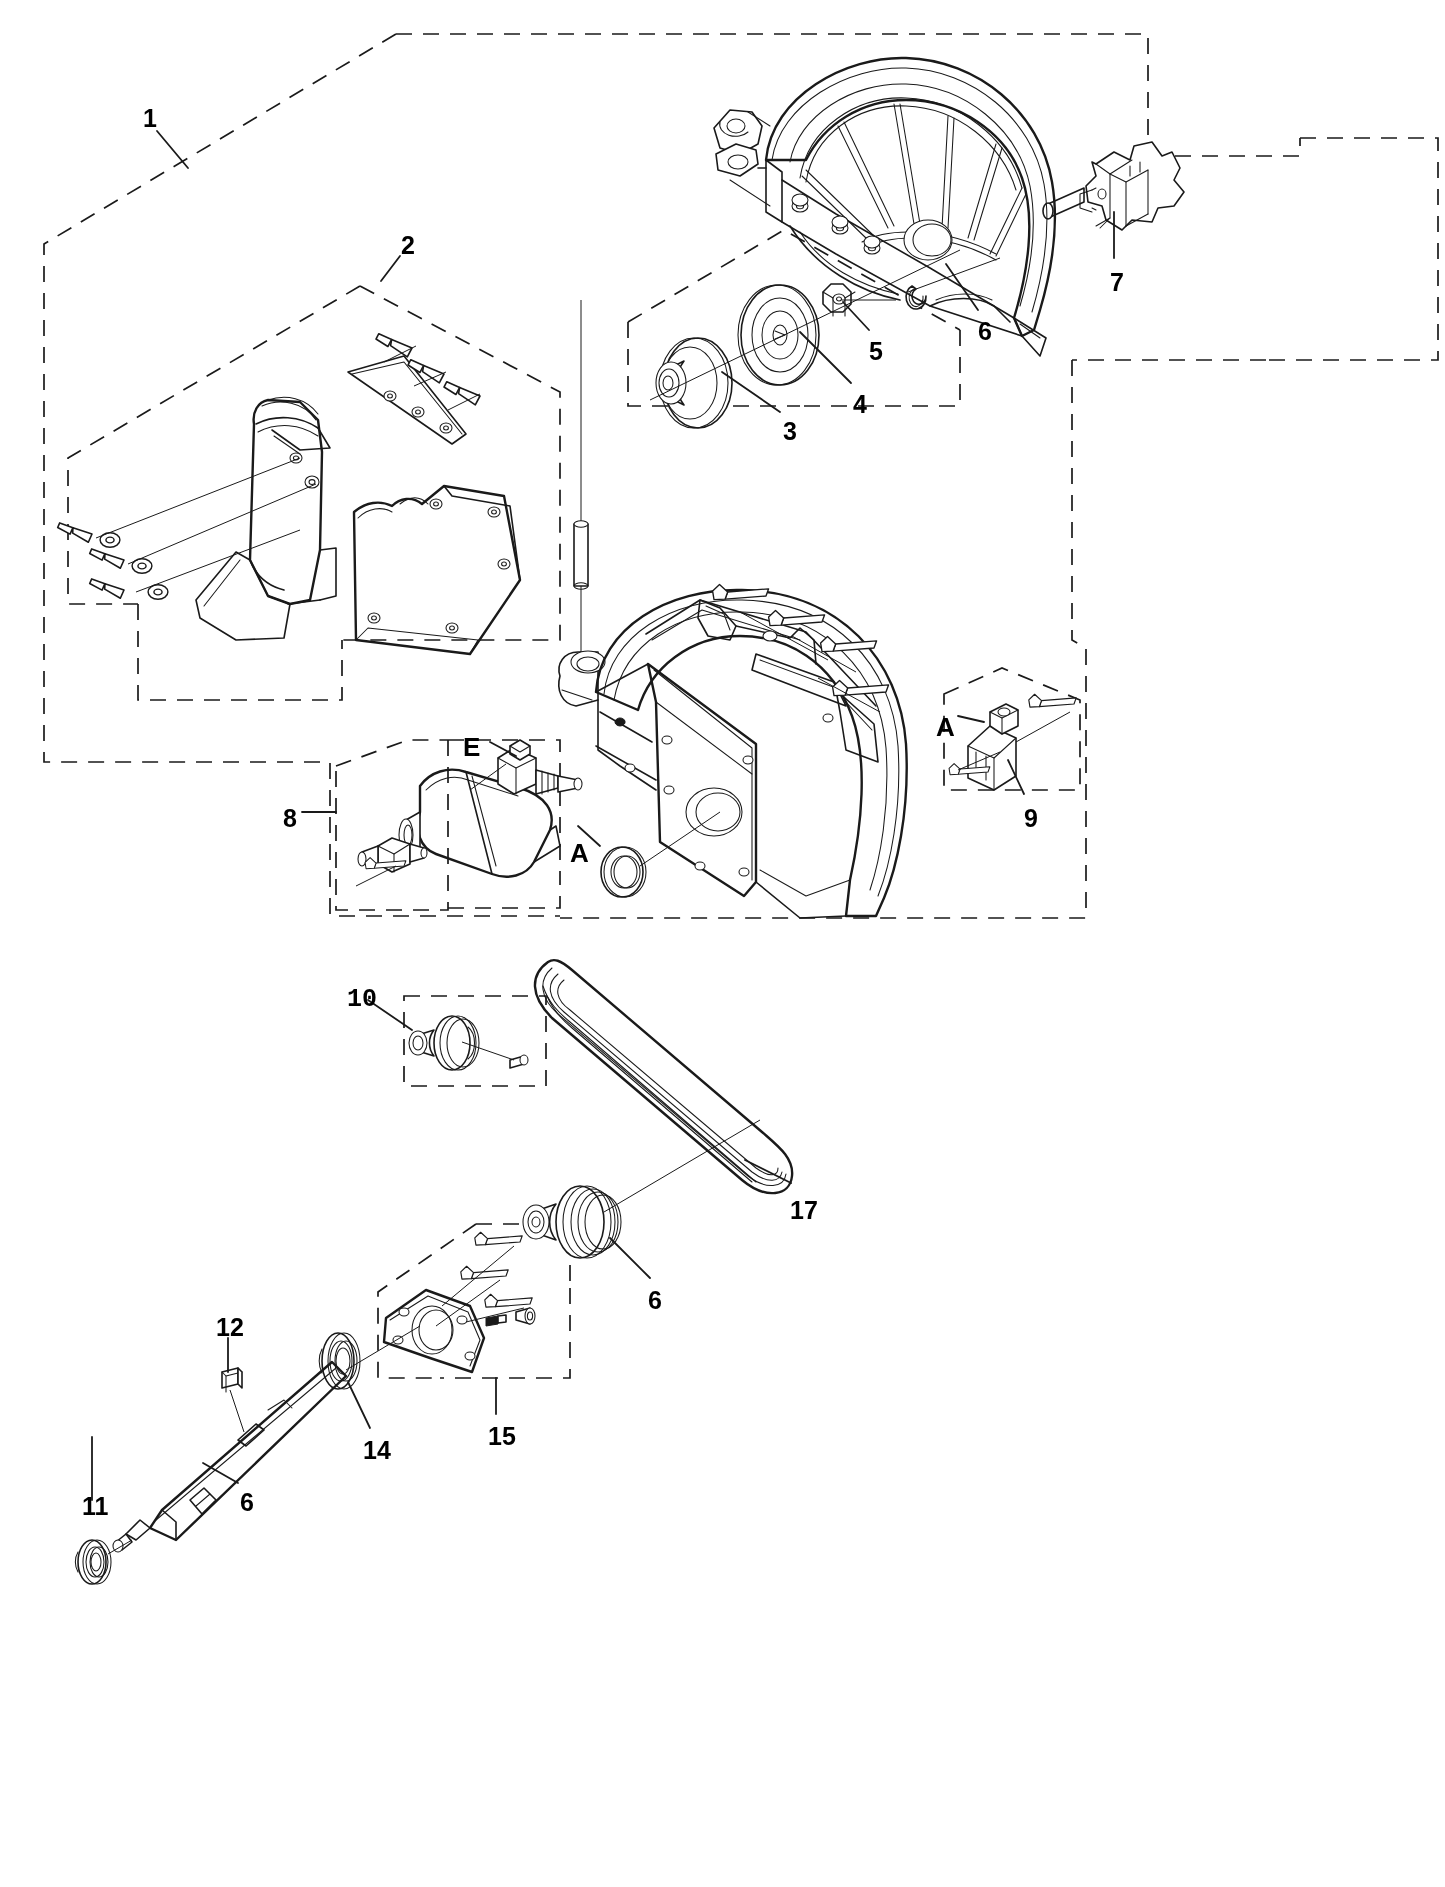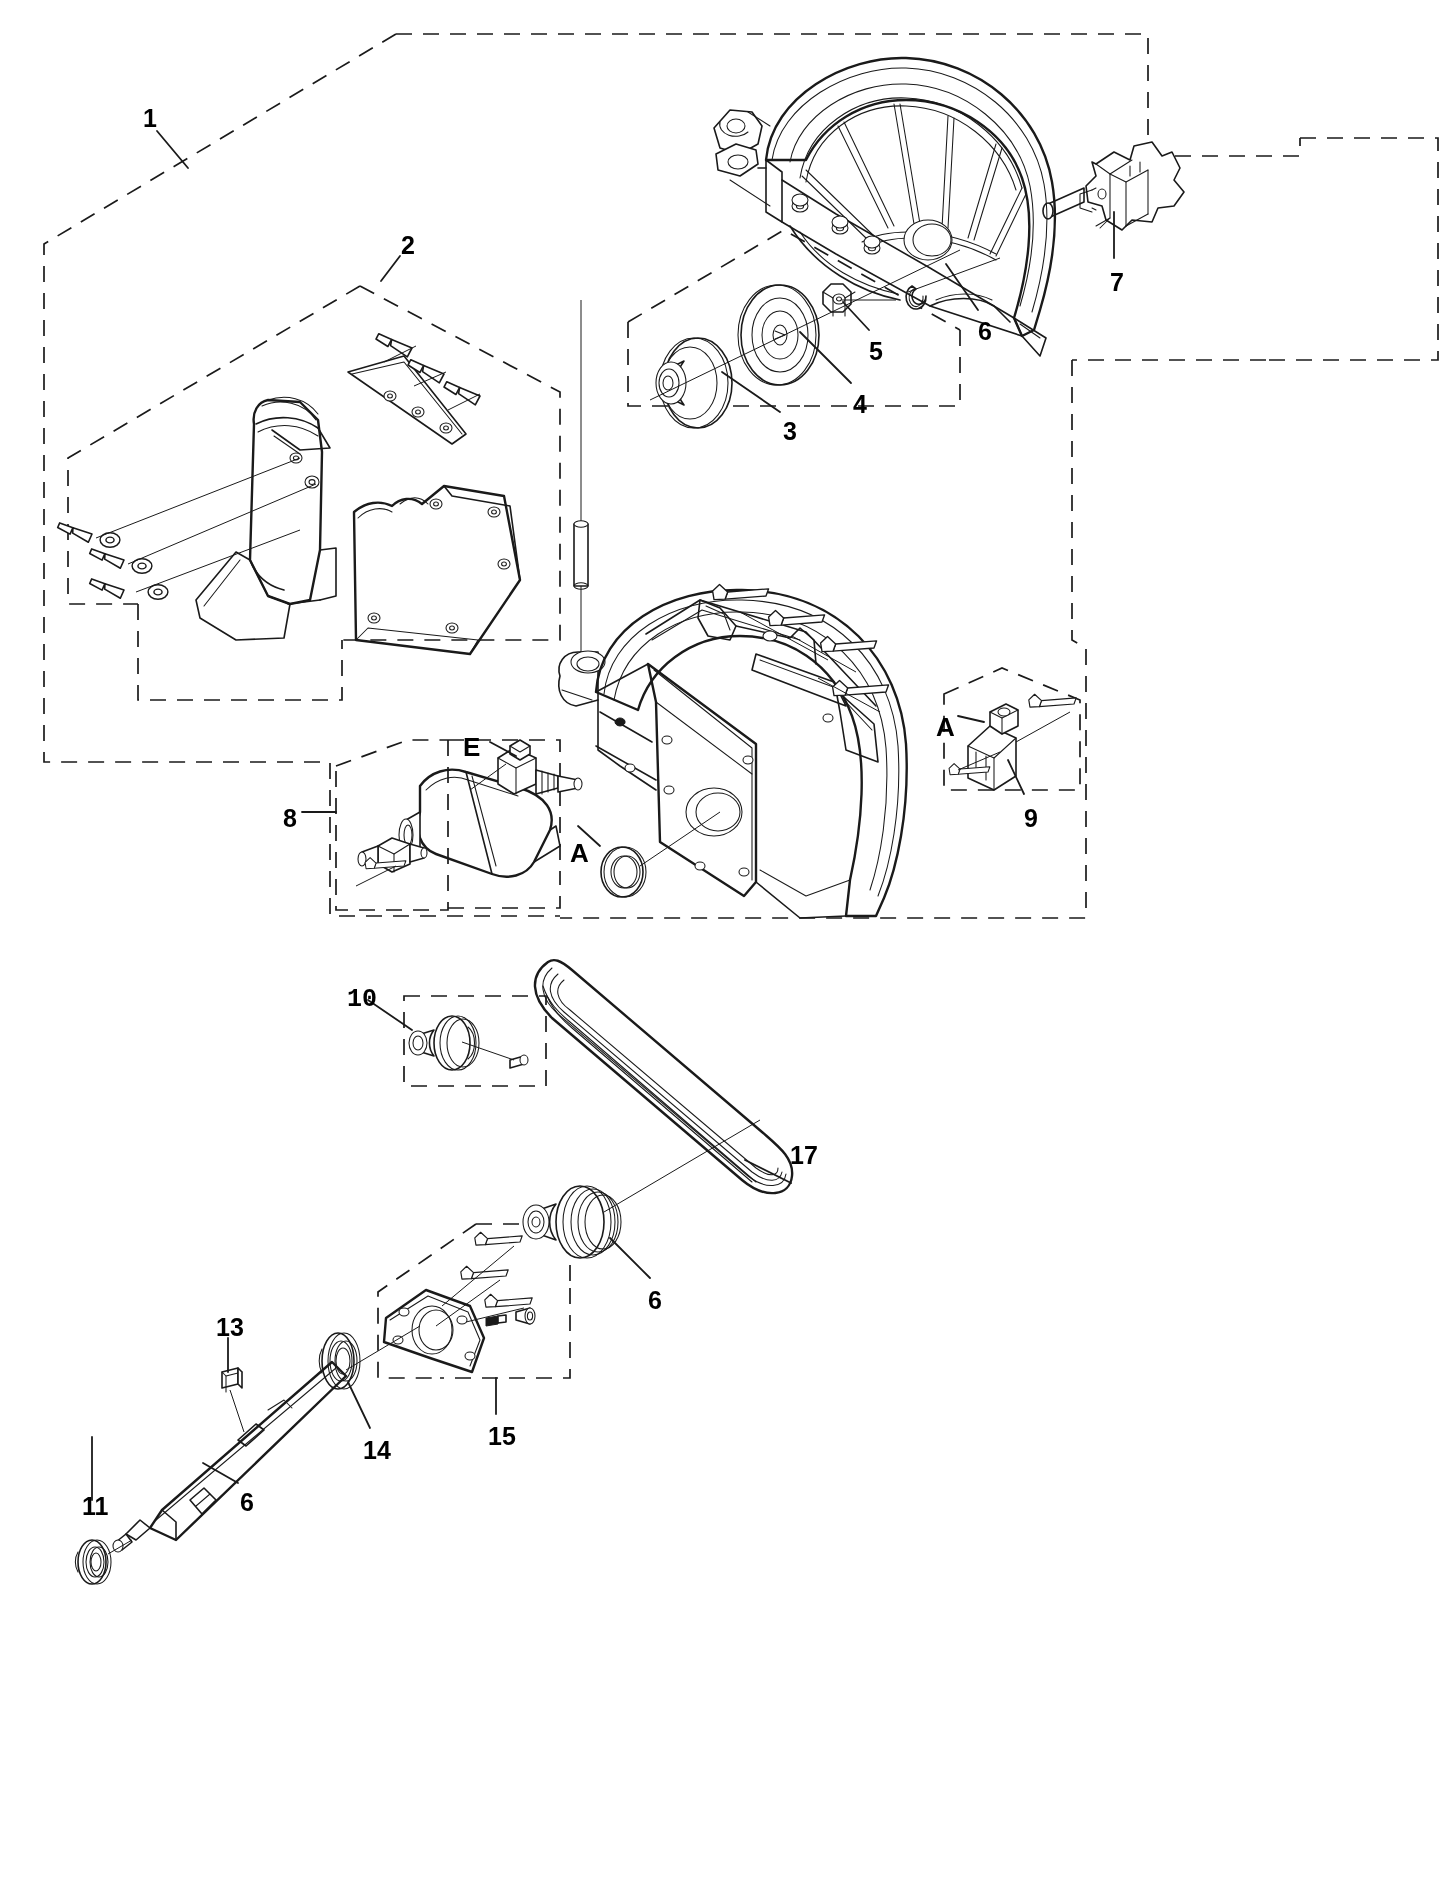--- a/index.html
+++ b/index.html
@@ -575,24 +575,24 @@
 <div class="callout" style="left:401px;top:233px;">2</div>
 <div class="callout" style="left:783px;top:419px;">3</div>
 <div class="callout" style="left:853px;top:392px;">4</div>
 <div class="callout" style="left:869px;top:339px;">5</div>
 <div class="callout" style="left:978px;top:319px;">6</div>
 <div class="callout" style="left:1110px;top:270px;">7</div>
 <div class="callout" style="left:283px;top:806px;">8</div>
 <div class="callout" style="left:1024px;top:806px;">9</div>
 <div class="callout" style="left:347px;top:987px;font-family:Liberation Mono, monospace;">10</div>
 <div class="callout" style="left:82px;top:1494px;">11</div>
-<div class="callout" style="left:216px;top:1315px;">13</div>
+<div class="callout" style="left:216px;top:1315px;">12</div>
 <div class="callout" style="left:240px;top:1490px;">6</div>
 <div class="callout" style="left:363px;top:1438px;">14</div>
 <div class="callout" style="left:488px;top:1424px;">15</div>
 <div class="callout" style="left:648px;top:1288px;">6</div>
-<div class="callout" style="left:790px;top:1143px;text-align:center;">17</div>
+<div class="callout" style="left:790px;top:1198px;text-align:center;">17</div>
 
 <div class="ref" style="left:570px;top:840px;">A</div>
 <div class="ref" style="left:936px;top:714px;">A</div>
 <div class="ref" style="left:463px;top:734px;">E</div>
 
 </div>
 
 </body></html>

